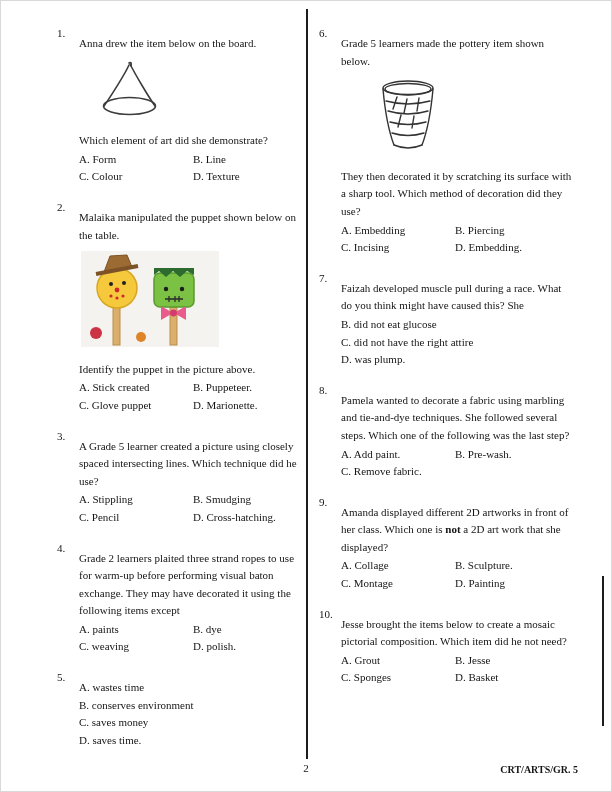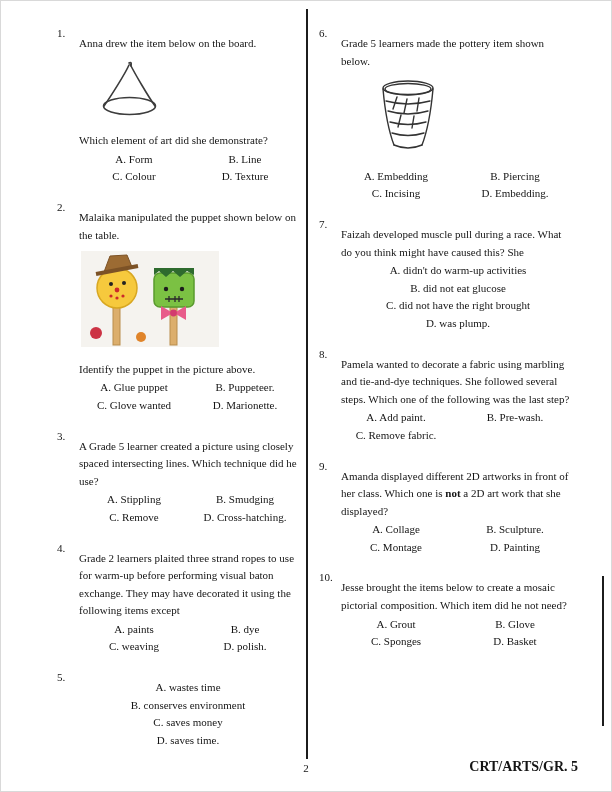--- a/index.html
+++ b/index.html
@@ -35,37 +35,37 @@
   .question { display: flex; margin-bottom: 13px; }
   .qnum { flex: 0 0 22px; width: 22px; }
   .qbody { flex: 1; min-width: 0; margin-top: 10px; }
   .stem { margin-bottom: 1px; }
   .opts.grid {
     display: grid;
     grid-template-columns: 110px 1fr;
     column-gap: 4px;
   }
   .opts.list .opt { display: block; }
-  .opt { white-space: normal; text-align: center; }
+  .opt { white-space: normal; }
   .figure { display: block; }
   .fig-cone    { margin: 7px 0 9px 16px; }
   .fig-puppets { margin: 7px 0 8px 2px; }
   .fig-pottery { margin: 7px 0 9px 36px; }
   .bold { font-weight: bold; }
   .footer-page {
     position: absolute;
     left: 0; right: 0; bottom: 13px;
     text-align: center;
     font-size: 11px;
   }
   .footer-code {
     position: absolute;
     right: 33px; bottom: 13px;
     font-weight: bold;
-    font-size: 14px;
+    font-size: 10px;
   }
 </style>
 </head>
 <body>
 
 <div class="page">
 
   <div class="divider"></div>
   <div class="edge-mark"></div>
 
@@ -125,36 +125,36 @@
             <polygon points="92,62 80,55 80,69" fill="#e85b8a"></polygon>
             <polygon points="93,62 105,55 105,69" fill="#e85b8a"></polygon>
             <circle cx="92.5" cy="62" r="3.4" fill="#d23b6e"></circle>
 
             <circle cx="15" cy="82" r="6" fill="#cc3344"></circle>
             <circle cx="60" cy="86" r="5" fill="#e0842a"></circle>
           </svg>
         </div>
         <div class="stem">Identify the puppet in the picture above.</div>
         <div class="opts grid">
-          <span class="opt">A. Glue puppet</span>
+          <span class="opt">A. Stick created</span>
           <span class="opt">B. Puppeteer.</span>
-          <span class="opt">C. Glove wanted</span>
+          <span class="opt">C. Glove puppet</span>
           <span class="opt">D. Marionette.</span>
         </div>
       </div>
     </div>
 
     <div class="question">
       <span class="qnum">3.</span>
       <div class="qbody">
         <div class="stem">A Grade 5 learner created a picture using closely spaced intersecting lines. Which technique did he use?</div>
         <div class="opts grid">
           <span class="opt">A. Stippling</span>
           <span class="opt">B. Smudging</span>
-          <span class="opt">C. Remove</span>
+          <span class="opt">C. Pencil</span>
           <span class="opt">D. Cross-hatching.</span>
         </div>
       </div>
     </div>
 
     <div class="question">
       <span class="qnum">4.</span>
       <div class="qbody">
         <div class="stem">Grade 2 learners plaited three strand ropes to use for warm-up before performing visual baton exchange. They may have decorated it using the following items except</div>
         <div class="opts grid">
@@ -195,37 +195,37 @@
               <path d="M56 12 C54 34 50 55 45 68"></path>
               <path d="M17 68 Q31 74 45 68"></path>
               <path d="M9 24 Q31 30 53 24"></path>
               <path d="M11 34 Q31 40 51 34"></path>
               <path d="M13 45 Q31 50 49 45"></path>
               <path d="M15 56 Q31 61 47 56"></path>
               <path d="M20 20 l-4 12 M30 22 l-3 14 M42 21 l-2 13 M24 38 l-3 12 M37 39 l-2 12"></path>
             </g>
           </svg>
         </div>
+        <div class="stem">They then decorated it by scratching its surface with a sharp tool. Which method of decoration did they use?</div>
         <div class="opts grid">
           <span class="opt">A. Embedding</span>
           <span class="opt">B. Piercing</span>
           <span class="opt">C. Incising</span>
           <span class="opt">D. Embedding.</span>
         </div>
       </div>
     </div>
 
     <div class="question">
       <span class="qnum">7.</span>
       <div class="qbody">
         <div class="stem">Faizah developed muscle pull during a race. What do you think might have caused this? She</div>
         <div class="opts list">
-          <span class="opt">A. didn't do warm-up activities</span>
           <span class="opt">B. did not eat glucose</span>
-          <span class="opt">C. did not have the right brought</span>
+          <span class="opt">C. did not have the right attire</span>
           <span class="opt">D. was plump.</span>
         </div>
       </div>
     </div>
 
     <div class="question">
       <span class="qnum">8.</span>
       <div class="qbody">
         <div class="stem">Pamela wanted to decorate a fabric using marbling and tie-and-dye techniques. She followed several steps. Which one of the following was the last step?</div>
         <div class="opts grid">
@@ -248,21 +248,21 @@
         </div>
       </div>
     </div>
 
     <div class="question">
       <span class="qnum">10.</span>
       <div class="qbody">
         <div class="stem">Jesse brought the items below to create a mosaic pictorial composition. Which item did he not need?</div>
         <div class="opts grid">
           <span class="opt">A. Grout</span>
-          <span class="opt">B. Glove</span>
+          <span class="opt">B. Jesse</span>
           <span class="opt">C. Sponges</span>
           <span class="opt">D. Basket</span>
         </div>
       </div>
     </div>
 
   </div>
 
   <div class="footer-page">2</div>
   <div class="footer-code">CRT/ARTS/GR. 5</div>

